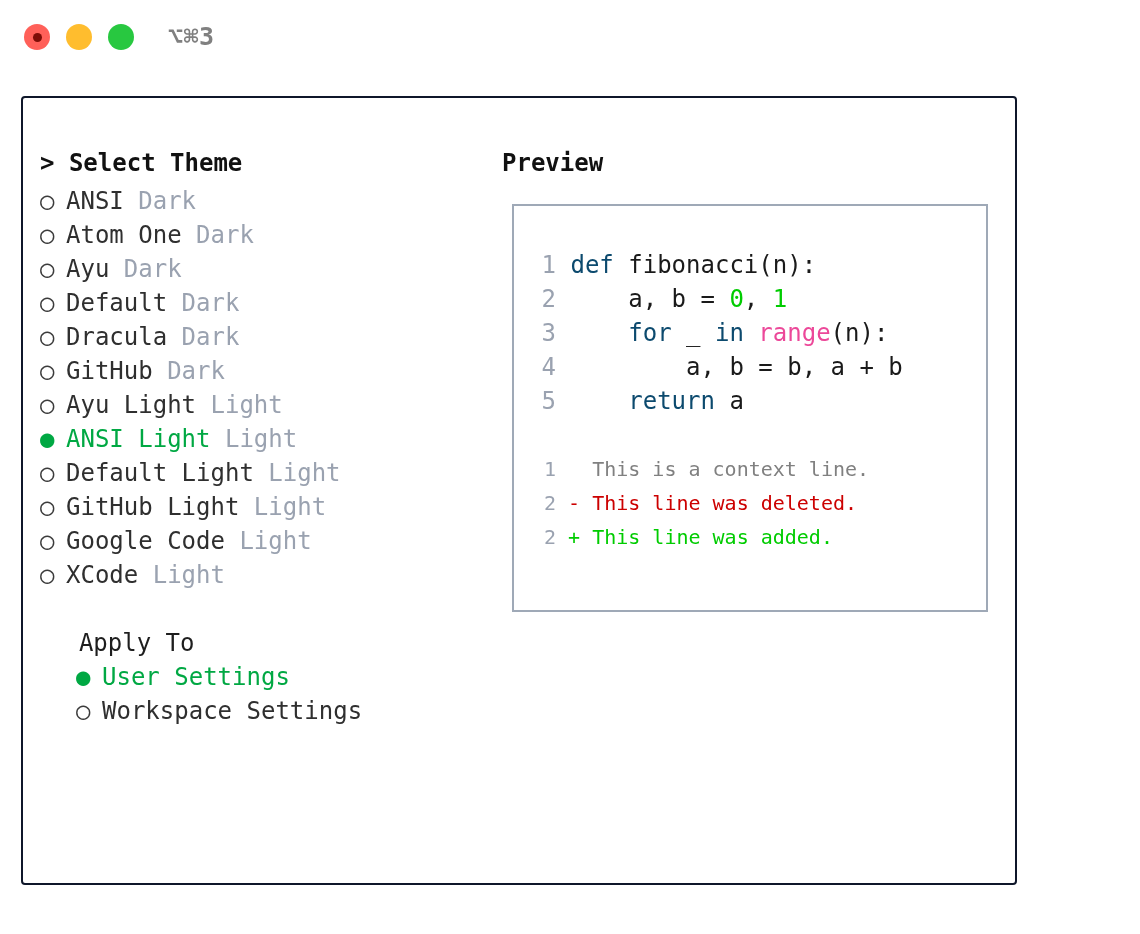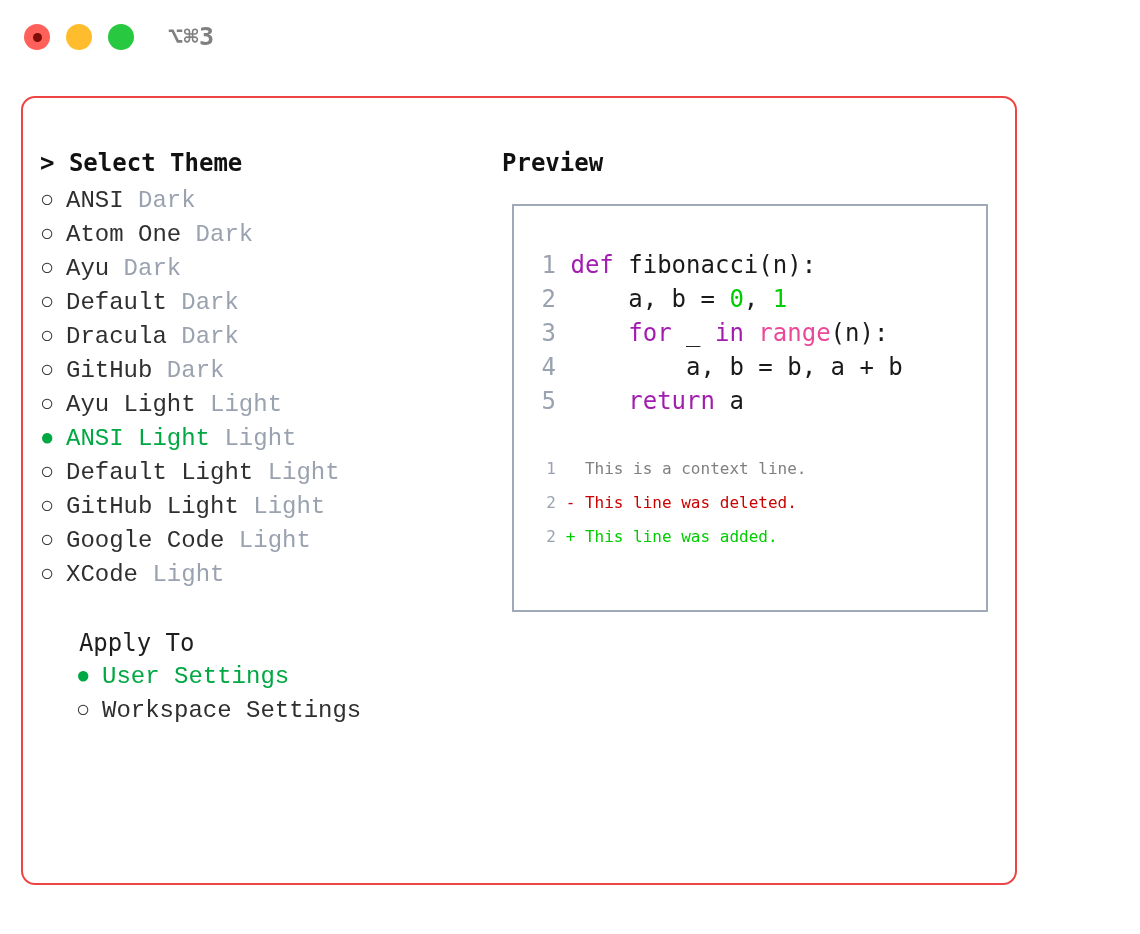--- a/index.html
+++ b/index.html
@@ -69,22 +69,22 @@
     line-height: 30px;
   }
 
   
   .card {
     position: absolute;
     left: 21px;
     top: 96px;
     width: 992px;
     height: 785px;
-    border: 2px solid #ef4444;
-    border-radius: 14px;
+    border: 2px solid #0f172a;
+    border-radius: 4px;
     background: #ffffff;
   }
 
   .pane-left {
     position: absolute;
     left: 17px;
     top: 0;
     width: 460px;
     height: 100%;
   }
@@ -112,21 +112,20 @@
     left: 0;
     top: 86px;
     width: 440px;
   }
   .row {
     height: 34px;
     line-height: 34px;
     font-size: 24px;
     white-space: pre;
     color: #3b3b3b;
-    font-family: Liberation Mono, monospace;
   }
   .marker {
     display: inline-block;
     width: 26px;
     color: #3b3b3b;
   }
   .row.selected .marker { color: #00a843; }
   .row.selected .row-name { color: #00a843; }
   .row-name { color: #2f2f2f; }
   .row-suffix { color: #9aa2b0; }
@@ -185,31 +184,31 @@
     left: 14px;
     top: 42px;
     font-size: 24px;
     line-height: 34px;
     white-space: pre;
   }
   .diff {
     position: absolute;
     left: 14px;
     top: 246px;
-    font-size: 16px;
+    font-size: 20px;
     line-height: 34px;
     white-space: pre;
   }
   .ln {
     display: inline-block;
     width: 28px;
     text-align: right;
     color: #9aa2b0;
   }
-  .tok-kw   { color: #a21caf; }
+  .tok-kw   { color: #0c4a6e; }
   .tok-fn   { color: #ec4899; }
   .tok-num  { color: #00cc00; }
   .tok-txt  { color: #1a1a1a; }
   .tok-ctx  { color: #808080; }
   .tok-del  { color: #cc0000; }
   .tok-add  { color: #00cc00; }
 </style>
 </head>
 <body>
 

